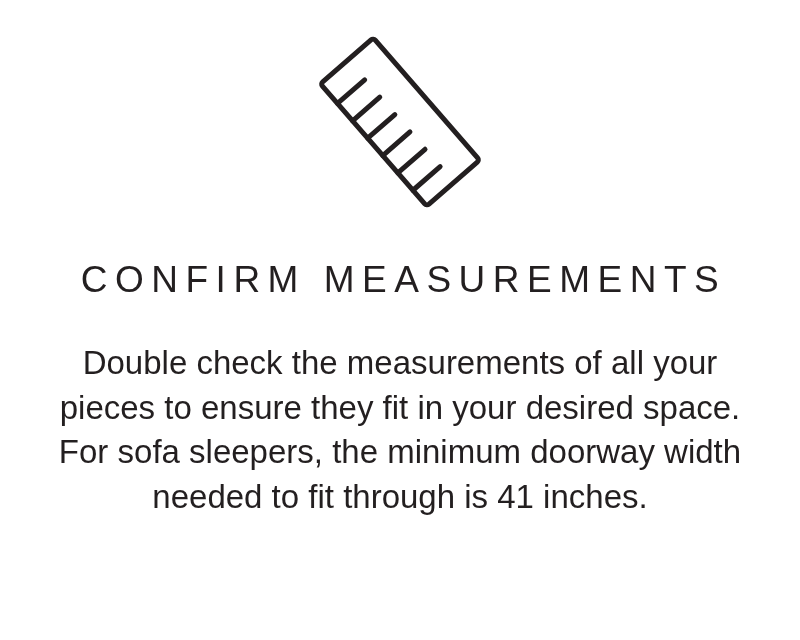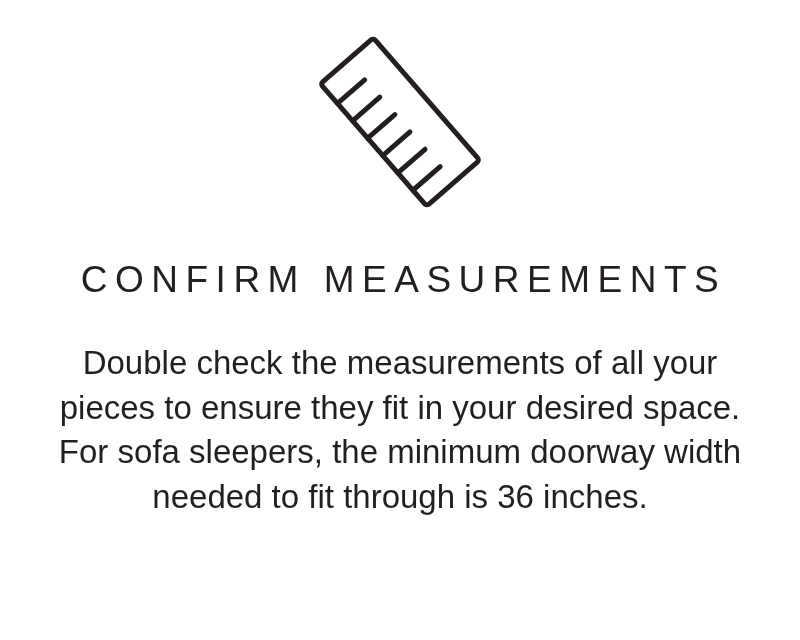--- a/index.html
+++ b/index.html
@@ -68,15 +68,15 @@
         <line x1="60" y1="86" x2="96" y2="86" stroke="#231f20" stroke-width="5" stroke-linecap="round"></line>
         <line x1="60" y1="109" x2="96" y2="109" stroke="#231f20" stroke-width="5" stroke-linecap="round"></line>
         <line x1="60" y1="132" x2="96" y2="132" stroke="#231f20" stroke-width="5" stroke-linecap="round"></line>
         <line x1="60" y1="155" x2="96" y2="155" stroke="#231f20" stroke-width="5" stroke-linecap="round"></line>
       </g>
     </svg>
   </div>
 
   <h1 class="headline">CONFIRM MEASUREMENTS</h1>
 
-  <p class="body-copy">Double check the measurements of all your pieces to ensure they fit in your desired space. For sofa sleepers, the minimum doorway width needed to fit through is 36 inches.</p>
+  <p class="body-copy">Double check the measurements of all your pieces to ensure they fit in your desired space. For sofa sleepers, the minimum doorway width needed to fit through is 41 inches.</p>
 
 </div>
 
 </body></html>

